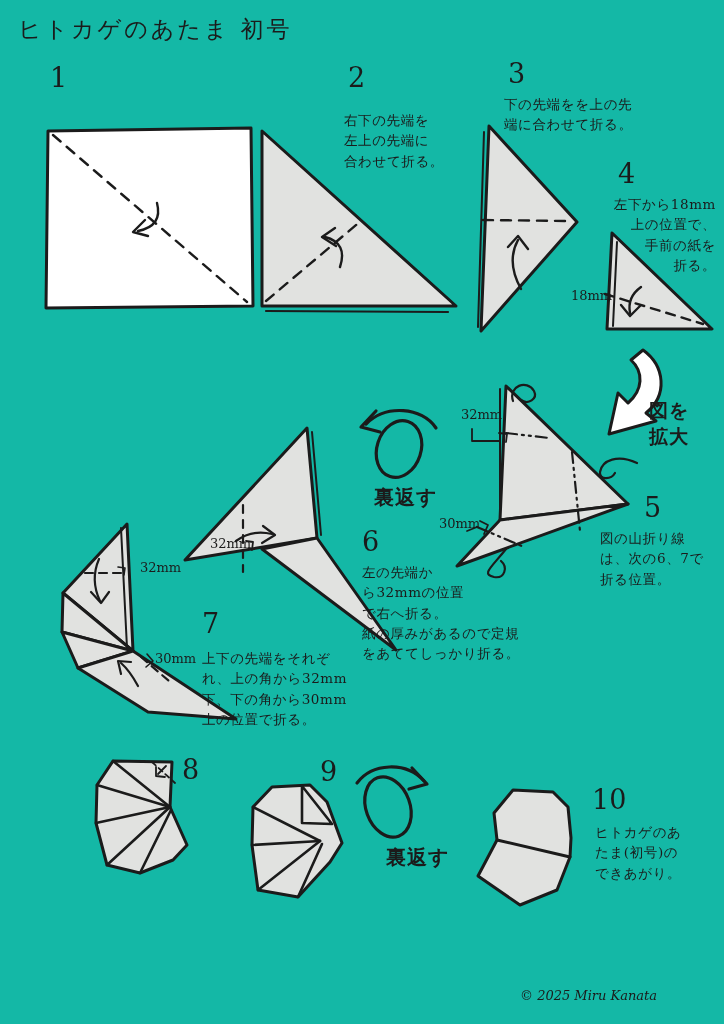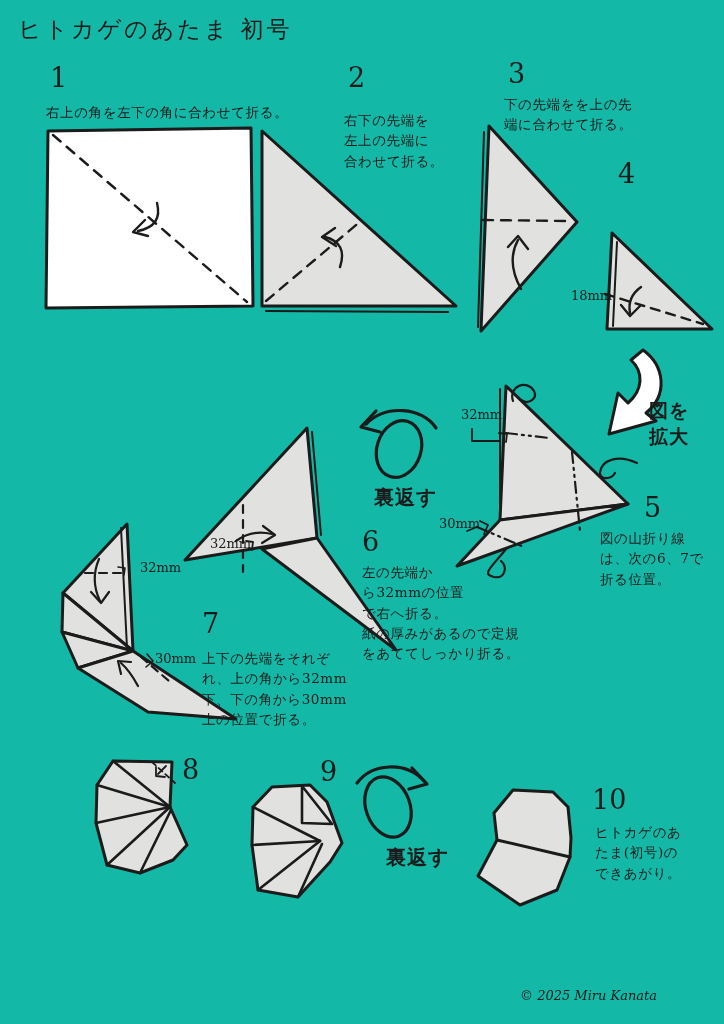--- a/index.html
+++ b/index.html
@@ -141,32 +141,35 @@
         <path d="M513,790 L553,792 L568,807 L571,838 L570,857 L557,890 L520,905 L478,876 L497,840 L494,813 Z" fill="#e1e2e0"></path>
         <path d="M497,840 L570,857" stroke-width="3"></path>
       </g>
 
     </g>
   </svg>
 
   <h1 class="title">ヒトカゲのあたま 初号</h1>
 
   <div class="step-num" style="left:50px;  top:64px;">1</div>
-  <div class="step-text" style="left:46px;  top:102px;">右上の角を左下の角に合わせて折る。</div>
 
   <div class="step-num" style="left:348px; top:64px;">2</div>
   <div class="step-text" style="left:344px; top:110px;">右下の先端を
 左上の先端に
 合わせて折る。</div>
 
   <div class="step-num" style="left:508px; top:60px;">3</div>
   <div class="step-text" style="left:504px; top:94px;">下の先端をを上の先
 端に合わせて折る。</div>
 
   <div class="step-num" style="left:618px; top:160px;">4</div>
+  <div class="step-text right" style="left:600px; top:194px; width:116px;">左下から18mm
+上の位置で、
+手前の紙を
+折る。</div>
 
   <div class="step-num" style="left:644px; top:494px;">5</div>
   <div class="step-text" style="left:600px; top:528px;">図の山折り線
 は、次の6、7で
 折る位置。</div>
 
   <div class="step-num" style="left:362px; top:528px;">6</div>
   <div class="step-text" style="left:362px; top:562px;">左の先端か
 ら32mmの位置
 で右へ折る。

